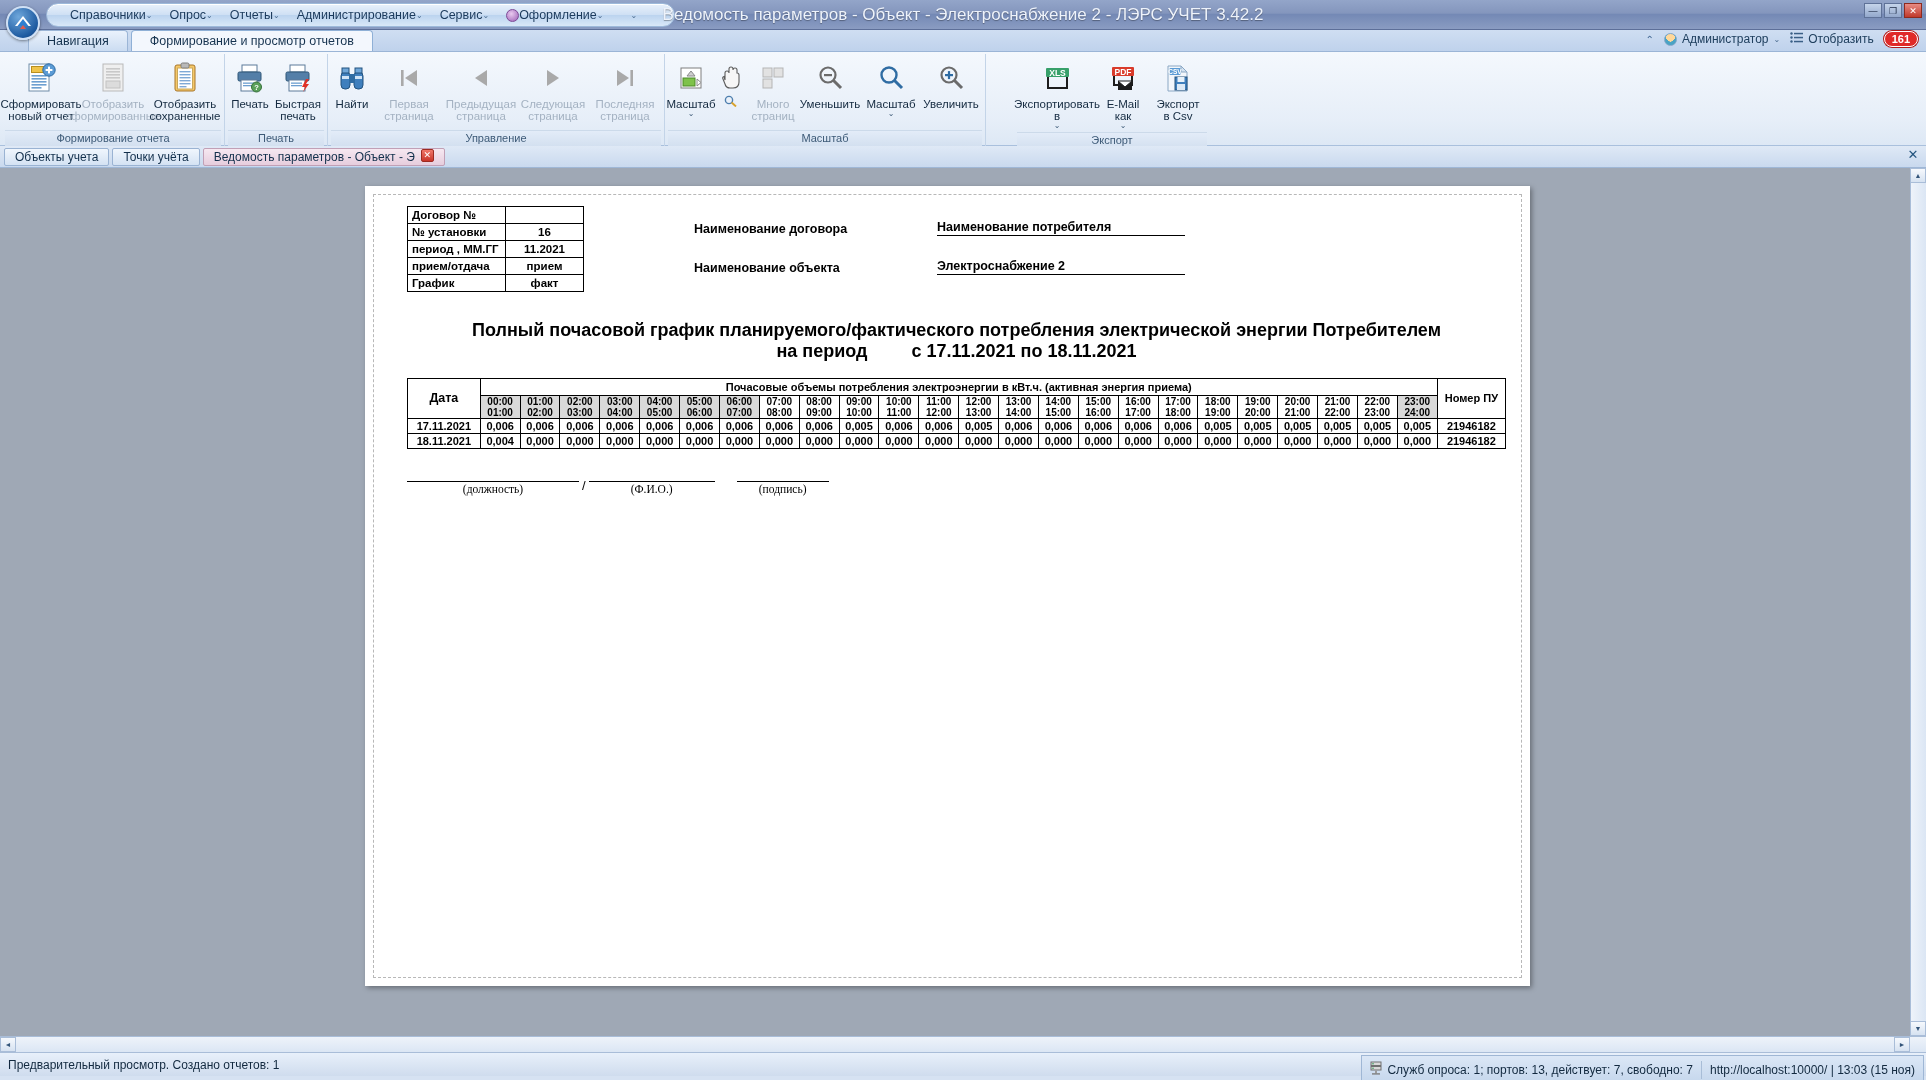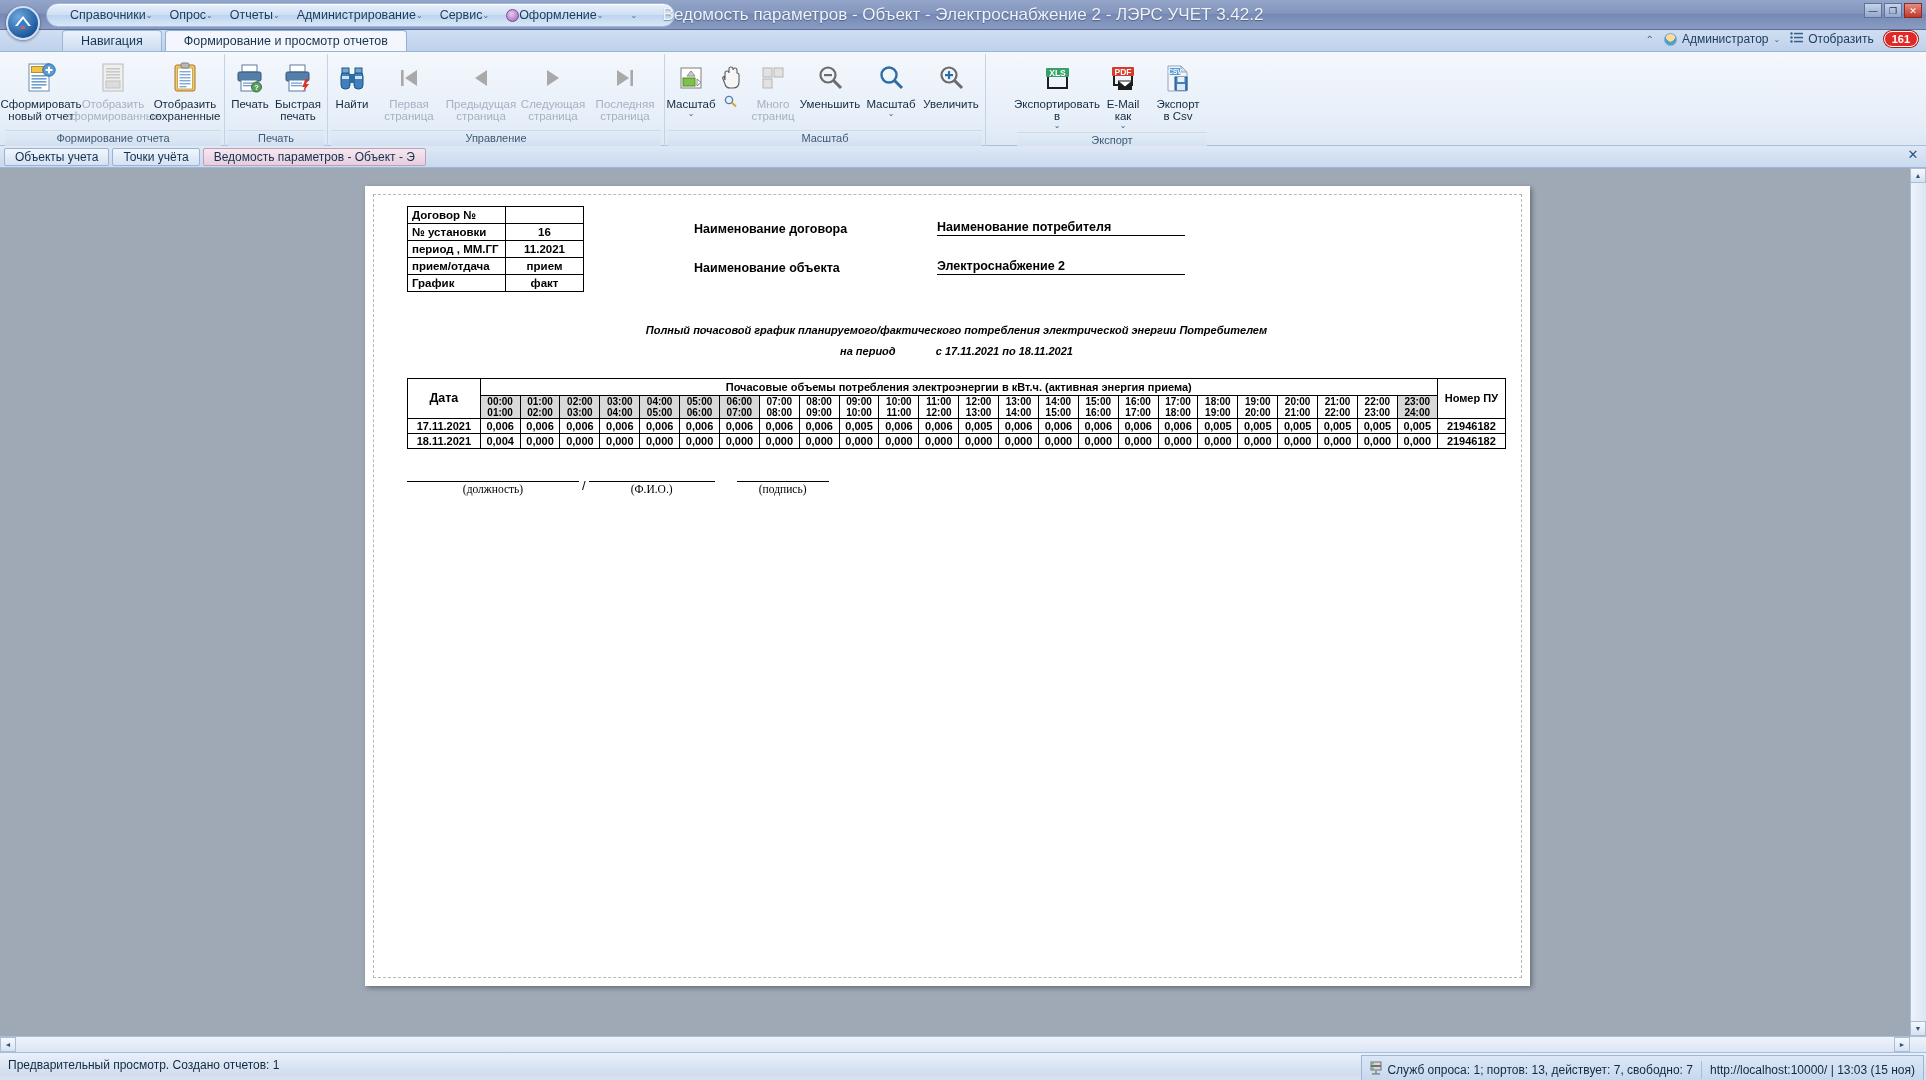--- a/index.html
+++ b/index.html
@@ -68,21 +68,21 @@
   }
   .win-btn.close { background: linear-gradient(to bottom,#e88b84,#c0392b); color:#fff; border-color:#8d2a1f;}
 
   
   .ribbon-tabs {
     position: relative;
     height: 22px;
     background: linear-gradient(to bottom,#cfdef2,#bfd2ec);
     border-bottom: 1px solid #9bb5d6;
     display: flex; align-items: flex-end;
-    padding-left: 62px;
+    padding-left: 28px;
   }
   .rtab {
     height: 21px; line-height: 20px;
     padding: 0 18px;
     font-size: 12.5px; color: #16334f;
     border: 1px solid #9bb5d6;
     border-bottom: none;
     border-radius: 4px 4px 0 0;
     background: linear-gradient(to bottom,#eaf2fc,#cbdcf1);
     margin-right: 3px;
@@ -177,21 +177,20 @@
     font-size: 12px; color: #13304c;
     border: 1px solid #9ab3d3;
     background: linear-gradient(to bottom,#f0f6fd,#d4e2f3);
     border-radius: 2px;
     cursor: default;
     display:flex; align-items:flex-start; gap:6px;
   }
   .dtab.active {
     background: linear-gradient(to bottom,#f6e8f1,#e6cddd);
     border-color: #c1a0b6;
-    flex-direction: column;
   }
   .tab-close {
     width: 13px; height: 13px;
     background: linear-gradient(to bottom,#f0776a,#c8342a);
     border: 1px solid #9d2a21; border-radius: 2px;
     color: #fff; font-size: 9px; line-height: 11px; text-align: center;
   }
   .doctabs-close {
     position: absolute; right: 6px; top: 3px;
     width: 14px; height: 14px;
@@ -240,22 +239,22 @@
   .hdr-fields { margin-left: 110px; padding-top: 14px; }
   .hdr-field { display: flex; align-items: flex-end; margin-bottom: 23px; }
   .hdr-lab { width: 215px; font-size: 12.5px; font-weight: bold; }
   .hdr-val {
     width: 248px; font-size: 12.5px; font-weight: bold;
     border-bottom: 1px solid #000; padding-bottom: 1px; margin-left: 28px;
   }
 
   .report-title {
     text-align: center;
-    font-size: 11px; font-weight: bold;
-    margin-top: 22px; line-height: 21px; font-style: italic;
+    font-size: 18px; font-weight: bold;
+    margin-top: 22px; line-height: 21px;
   }
   .title-line2 span.gap { display:inline-block; width: 34px; }
 
   
   .data-wrap { margin-top: 16px; }
   table.grid { border-collapse: collapse; width: 100%; }
   table.grid td, table.grid th {
     border: 1px solid #000;
     font-size: 10px;
     font-weight: bold;

